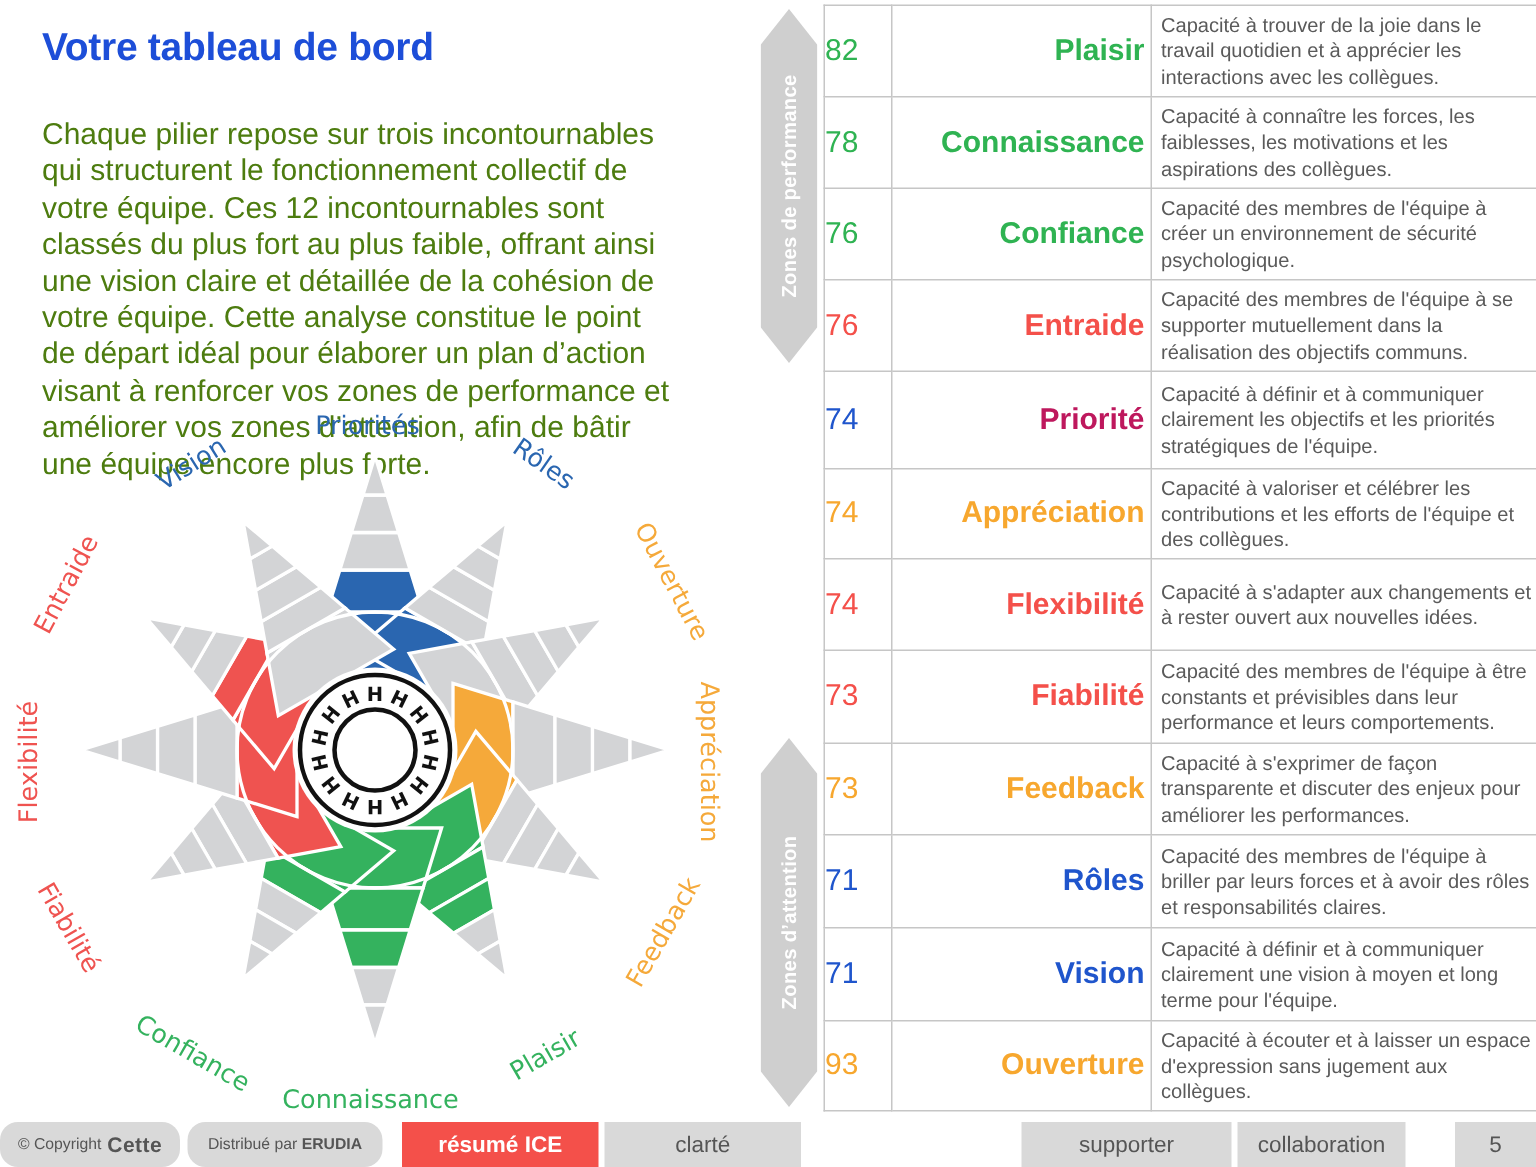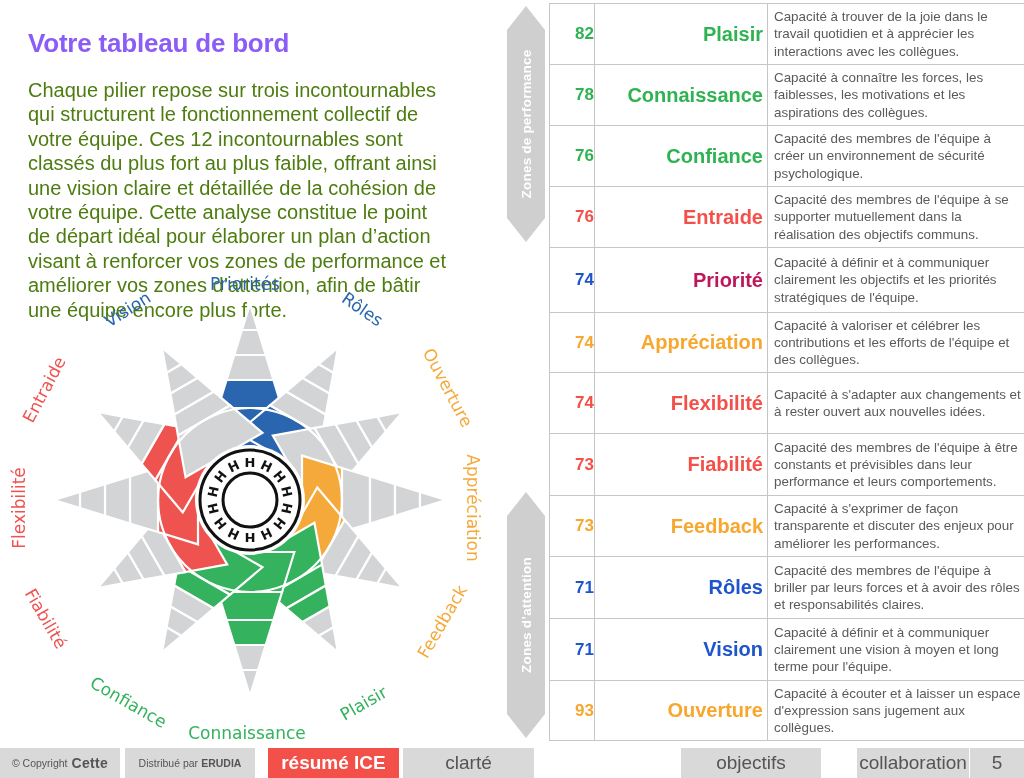--- a/index.html
+++ b/index.html
@@ -1,31 +1,31 @@
 <!DOCTYPE html>
 <html><head>
 <meta charset="utf-8">
 <style>
   html, body { margin:0; padding:0; }
   body { width:1024px; height:778px; position:relative; overflow:hidden; background:#ffffff; font-family:"Liberation Sans", sans-serif; color:#555; }
-  .title { position:absolute; left:28px; top:28px; font-size:26px; font-weight:bold; color:#8b5cf6; margin:0; letter-spacing:-0.2px;text-align:center; }
+  .title { position:absolute; left:28px; top:16px; font-size:26px; font-weight:bold; color:#1d4ed8; margin:0; letter-spacing:-0.2px;text-align:center; }
   .intro { position:absolute; left:28px; top:78px; width:420px; font-size:20px; line-height:24.4px; color:#4d7c0f; margin:0; }
   .chart { position:absolute; left:0; top:255px; width:500px; height:490px; }
   .zone-banner { position:absolute; left:507px; width:38px; background:#cfcfcf; clip-path:polygon(50% 0, 100% 24px, 100% calc(100% - 24px), 50% 100%, 0 calc(100% - 24px), 0 24px); }
   .zone-banner span { position:absolute; left:50%; top:50%; transform:translate(-50%,-50%) rotate(-90deg); white-space:nowrap; color:#fff; font-weight:bold; font-size:13.5px; letter-spacing:0.2px; }
   table.pillars { position:absolute; left:549px; top:3px; border-collapse:collapse; width:480px; table-layout:fixed; }
   table.pillars td { border:1.5px solid #c6c6c6; padding:0; vertical-align:middle; }
   table.pillars tr td:last-child { border-right:none; }
-  .c-score { width:44px; text-align:right; font-weight:bold; font-size:17px; }
+  .c-score { width:44px; text-align:left; font-weight:normal; font-size:20px; }
   .c-name { width:166px; text-align:right; font-weight:bold; font-size:20px; padding-right:4px !important; }
   .c-desc { font-size:13.4px; line-height:17.3px; color:#5a5a5a; padding:2px 4px 2px 6px !important; }
   .footer { position:absolute; left:0; top:748px; width:1024px; height:30px; }
-  .ft { position:absolute; top:0; height:30px; background:#d9d9d9; display:flex; align-items:center; justify-content:center; color:#555; font-size:19px; }
+  .ft { position:absolute; top:0; height:30px; background:#d9d9d9; display:flex; align-items:center; justify-content:center; color:#555; font-size:15px; }
   .ft.active { background:#f4504a; color:#fff; font-weight:bold; }
-  .ft.small { font-size:10.5px; }
+  .ft.small { font-size:10.5px;border-radius:12px; }
   .ft .brand { font-weight:bold; font-size:14px; color:#555; margin-left:4px; letter-spacing:0.3px; }
   .ft .brand2 { font-weight:bold; margin-left:3px; }
 </style>
 </head>
 <body>
 
 <h1 class="title">Votre tableau de bord</h1>
 <p class="intro">Chaque pilier repose sur trois incontournables qui structurent le fonctionnement collectif de votre équipe. Ces 12 incontournables sont classés du plus fort au plus faible, offrant ainsi une vision claire et détaillée de la cohésion de votre équipe. Cette analyse constitue le point de départ idéal pour élaborer un plan d’action visant à renforcer vos zones de performance et améliorer vos zones d’attention, afin de bâtir une équipe encore plus forte.</p>
 
 <svg class="chart" viewBox="0 255 500 490" xmlns="http://www.w3.org/2000/svg">
@@ -213,21 +213,21 @@
     <span>Distribué par</span>
     <span class="brand2">ERUDIA</span>
   </div>
   <div class="ft active" style="left:268px;width:131px;">
       <span>résumé ICE</span>
     </div>
   <div class="ft" style="left:403px;width:131px;">
       <span>clarté</span>
     </div>
   <div class="ft" style="left:681px;width:140px;">
-      <span>objectifs</span>
-    </div>
-  <div class="ft" style="left:825px;width:112px;margin-left:32px;">
+      <span>supporter</span>
+    </div>
+  <div class="ft" style="left:825px;width:112px;">
       <span>collaboration</span>
     </div>
   <div class="ft" style="left:970px;width:54px;">
       <span>5</span>
     </div>
 </div>
 
 </body></html>

